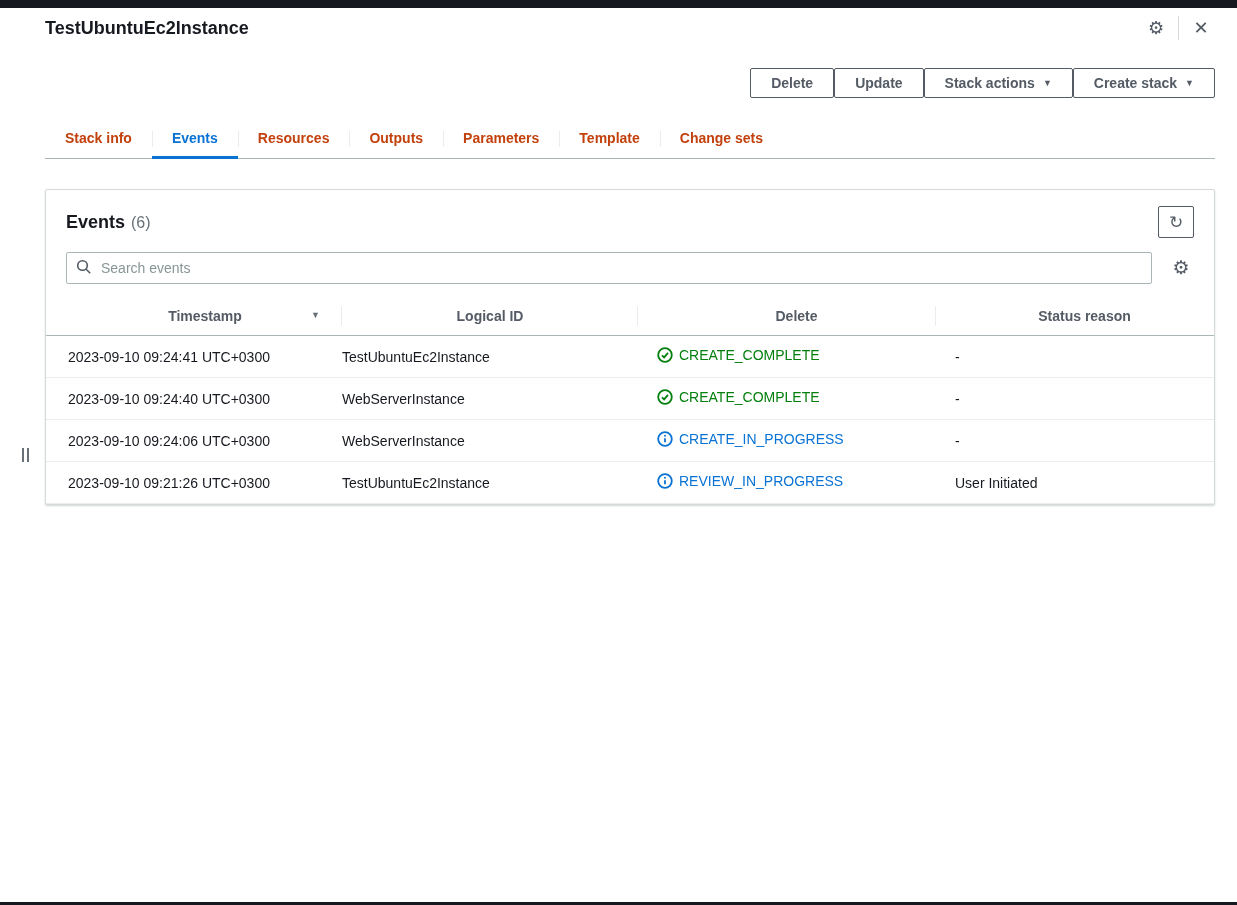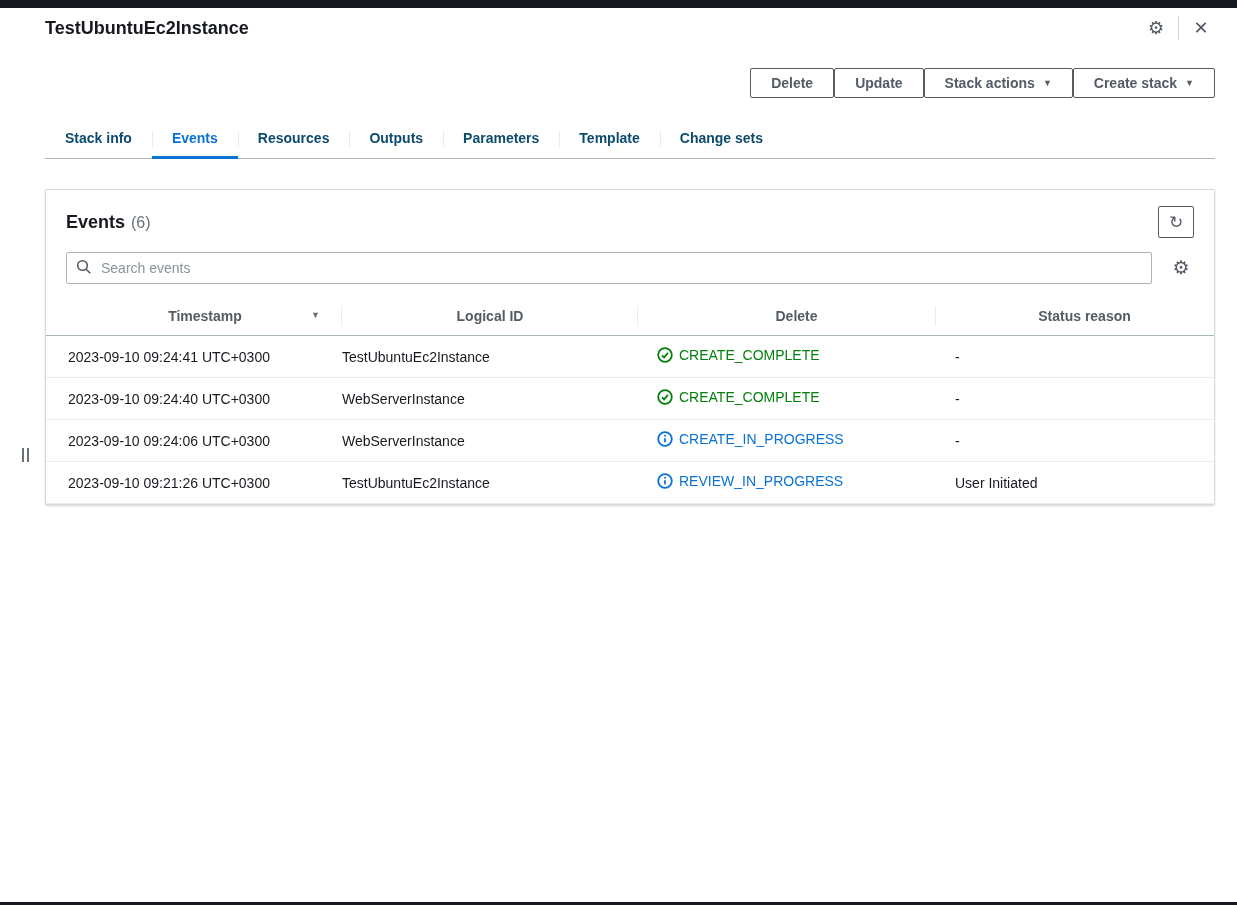--- a/index.html
+++ b/index.html
@@ -23,21 +23,21 @@
 
   
   .actions-row { display:flex; justify-content:flex-end; margin-top:24px; }
   .btn { height:30px; padding:0 20px; background:#fff; border:1px solid #545b64; border-radius:2px;
          font-family:inherit; font-size:14px; font-weight:700; color:#545b64; cursor:pointer;
          display:inline-flex; align-items:center; gap:8px; }
   .btn .caret { font-size:9px; line-height:1; }
 
   
   .tabs { display:flex; border-bottom:1px solid #aab7b8; margin-top:22px; }
-  .tab { padding:10px 20px 12px; font-size:14px; font-weight:700; color:#0c4a6e;
+  .tab { padding:10px 20px 12px; font-size:14px; font-weight:700; color:#c2410c;
          position:relative; cursor:pointer; background:none; border:none; font-family:inherit; }
   .tab + .tab::before { content:''; position:absolute; left:0; top:11px; height:16px; width:1px; background:#eaeded; }
   .tab.active { color:#0972d3; }
   .tab.active::after { content:''; position:absolute; left:0; right:0; bottom:-1px; height:3px; background:#0972d3; }
 
   
   .card { margin-top:30px; background:#fff; border:1px solid #d5dbdb; border-radius:2px;
           box-shadow:0 1px 2px rgba(0,28,36,0.18); }
   .card-header { display:flex; align-items:center; padding:16px 20px 12px; }
   .card-title-wrap { flex:1; display:flex; align-items:baseline; gap:6px; }

